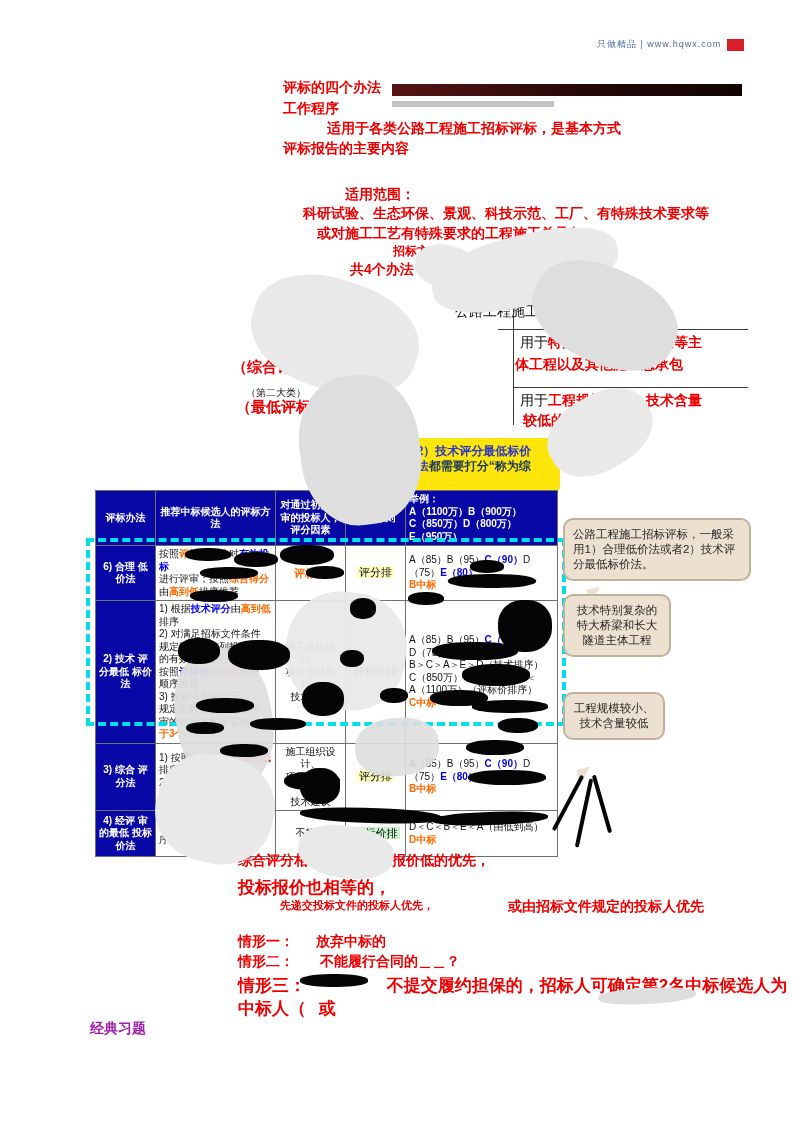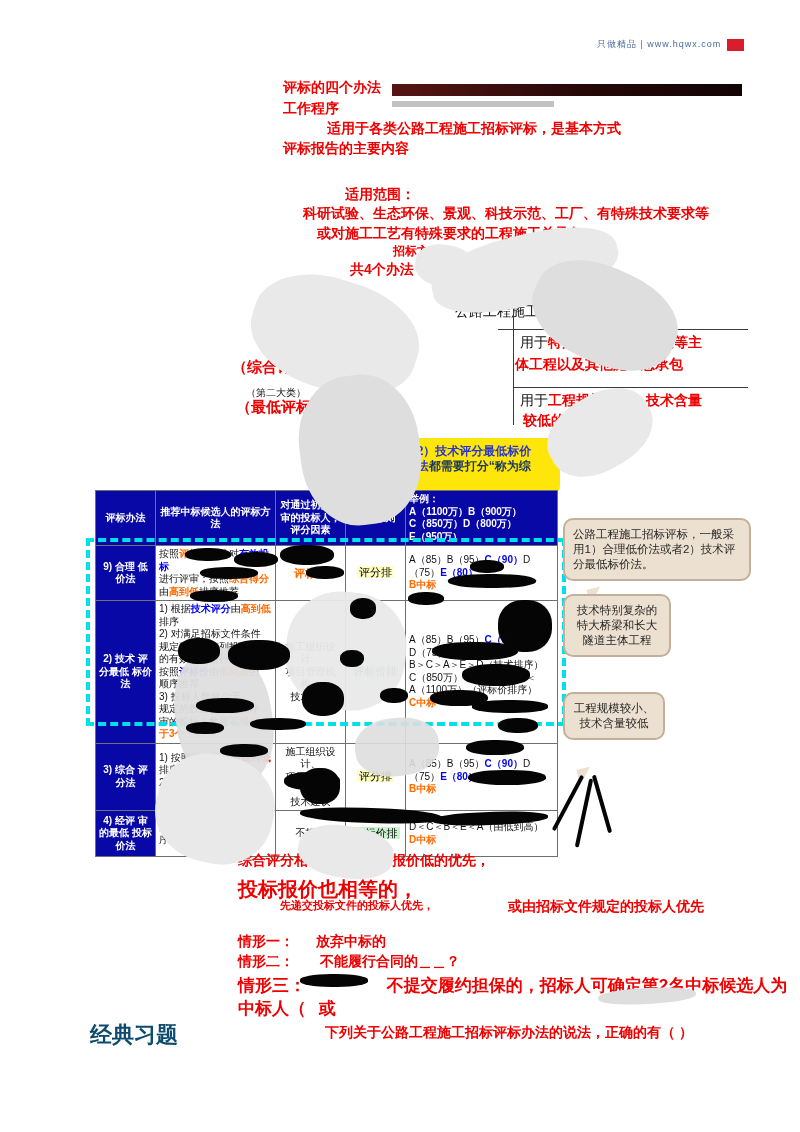--- a/index.html
+++ b/index.html
@@ -130,21 +130,21 @@
       <th class="hdr">对通过初步评审的投标人，评分因素</th>
       <th class="hdr">排序原则</th>
       <th class="hdr" style="text-align:left;">
             <div class="rline"><span class="c-w">举例：</span></div>
             <div class="rline"><span class="c-w">A（1100万）B（900万）</span></div>
             <div class="rline"><span class="c-w">C（850万）D（800万）</span></div>
             <div class="rline"><span class="c-w">E（950万）</span></div>
           </th>
     </tr>
     <tr style="height:42px;">
-      <td class="mcol">9) 合理 低价法</td>
+      <td class="mcol">6) 合理 低价法</td>
       <td>
             <div class="rline"><span class="c-k">按照</span><span class="c-o">评标基准价</span><span class="c-k">对</span><span class="c-b">有效投标</span></div>
             <div class="rline"><span class="c-k">进行评审；按照</span><span class="c-o">综合得分</span></div>
             <div class="rline"><span class="c-k">由</span><span class="c-o">高到低</span><span class="c-k">排序推荐</span></div>
           </td>
       <td class="cc" style="font-size:11px;">
             <div class="rline"><span class="c-o">评标价</span></div>
           </td>
       <td class="cc"><span class="hl-y" style="font-size:11px;">评分排</span></td>
       <td>
@@ -225,40 +225,39 @@
   <div class="abs bcall" style="left:563px;top:518px;width:168px;text-align:left;">公路工程施工招标评标，一般采用1）合理低价法或者2）技术评分最低标价法。</div>
   <div class="abs btail" style="left:588px;top:588px;"></div>
   <div class="abs bcall" style="left:563px;top:594px;width:88px;">技术特别复杂的特大桥梁和长大隧道主体工程</div>
   <div class="abs bcall" style="left:563px;top:692px;width:82px;">工程规模较小、技术含量较低</div>
   <div class="abs btail" style="left:578px;top:768px;"></div>
 
   <span class="hand" style="left:168px;top:805px;">价或</span>
   <span class="hand" style="left:186px;top:832px;">法。</span>
 
   <div class="abs ru" style="left:238px;top:852px;font-size:14px;">综合评分相等时，以投标报价低的优先，</div>
-  <div class="abs ru" style="left:238px;top:876px;font-size:20px;">投标报价也相等的，</div>
+  <div class="abs ru" style="left:238px;top:876px;font-size:17px;">投标报价也相等的，</div>
   <div class="abs ru" style="left:280px;top:898px;font-size:11px;">先递交投标文件的投标人优先，</div>
   <div class="abs ru" style="left:508px;top:898px;font-size:14px;">或由招标文件规定的投标人优先</div>
 
   <div class="abs" style="left:238px;top:933px;font-size:14px;">
     <span class="rd">情形一：</span>
     <span class="ru" style="margin-left:18px;">放弃中标的</span>
   </div>
   <div class="abs" style="left:238px;top:953px;font-size:14px;">
     <span class="rd">情形二：</span>
     <span class="ru" style="margin-left:22px;">不能履行合同的＿＿？</span>
   </div>
   <div class="abs" style="left:238px;top:974px;font-size:17px;">
     <span class="rd">情形三：</span>
     <span class="ru" style="margin-left:76px;">不提交履约担保的，招标人可确定第2名中标候选人为中标人（</span>
     <span class="rd" style="margin-left:8px;">或</span>
   </div>
 
-  <div class="abs" style="left:90px;top:1020px;font-size:22px;font-weight:800;color:#0c4a6e;">经典习题</div>
-  <div class="abs ru" style="left:325px;top:1024px;font-size:14px;">下列关于公路工程施工招标评标办法的说法，正确的有（ ）</div>
+  <div class="abs" style="left:90px;top:1020px;font-size:14px;font-weight:800;color:#a21caf;">经典习题</div>
 
   <div class="smg" style="left:250px;top:280px;width:170px;height:110px;transform:rotate(18deg);"></div>
   <div class="smg2" style="left:300px;top:375px;width:120px;height:150px;transform:rotate(-8deg);"></div>
   <div class="smg" style="left:430px;top:235px;width:190px;height:70px;transform:rotate(-14deg);"></div>
   <div class="smg2" style="left:530px;top:268px;width:150px;height:95px;transform:rotate(24deg);"></div>
   <div class="smg" style="left:545px;top:395px;width:110px;height:75px;transform:rotate(-30deg);"></div>
   <div class="smg" style="left:415px;top:245px;width:60px;height:42px;transform:rotate(10deg);"></div>
   <div class="smg" style="left:286px;top:592px;width:120px;height:118px;transform:rotate(6deg);opacity:.95;"></div>
   <div class="smg2" style="left:176px;top:648px;width:96px;height:140px;transform:rotate(-10deg);opacity:.95;"></div>
   <div class="smg" style="left:156px;top:755px;width:118px;height:108px;transform:rotate(14deg);"></div>

